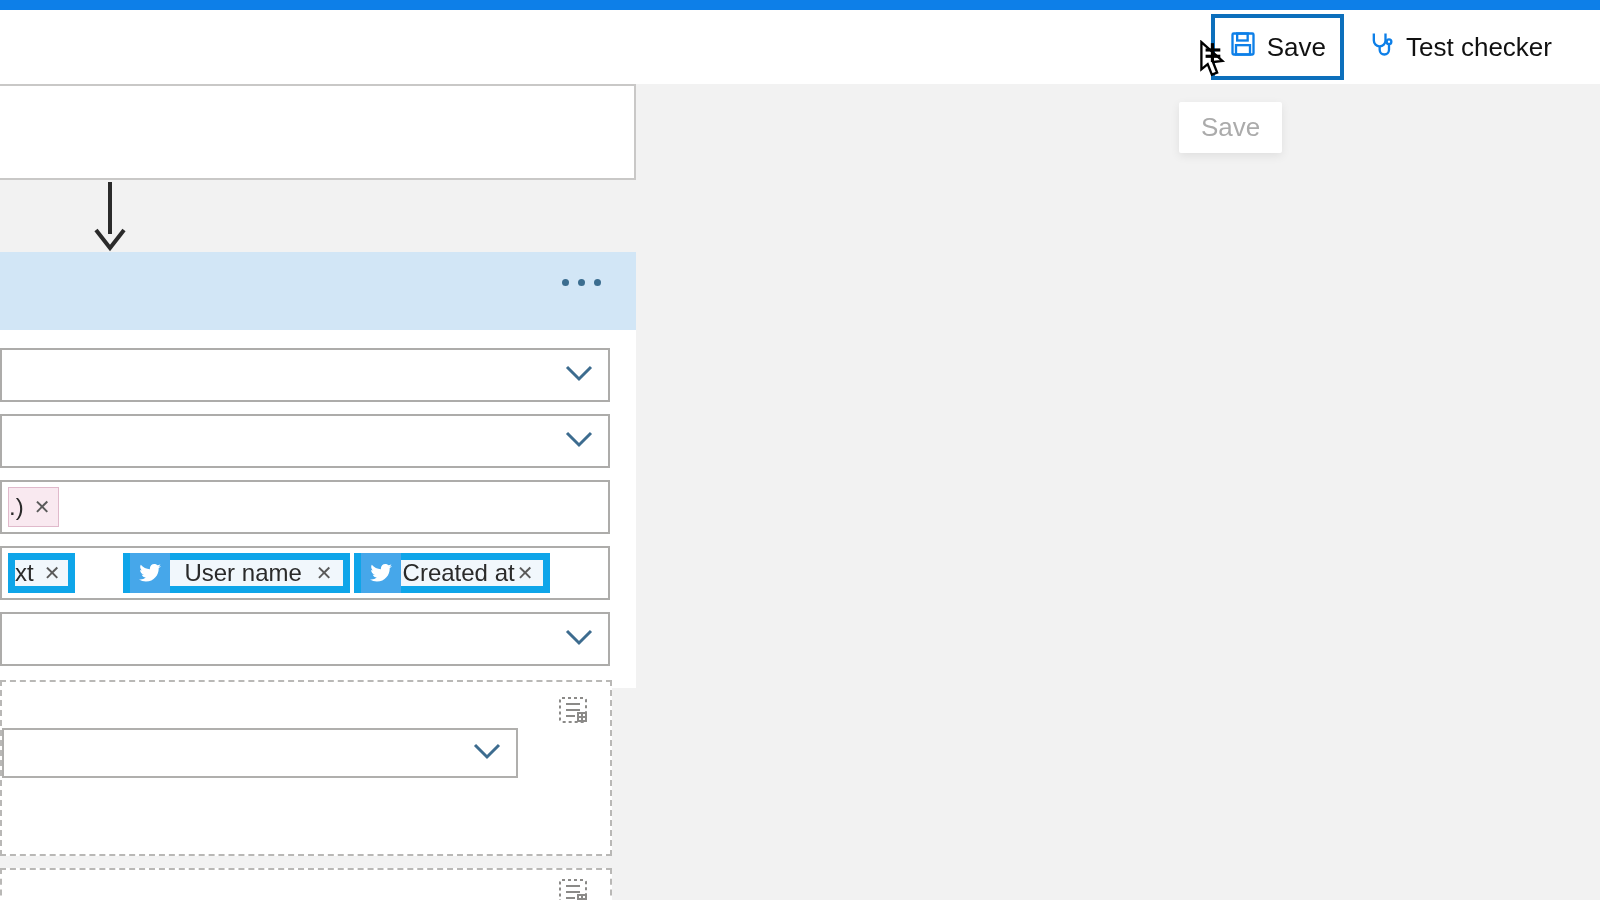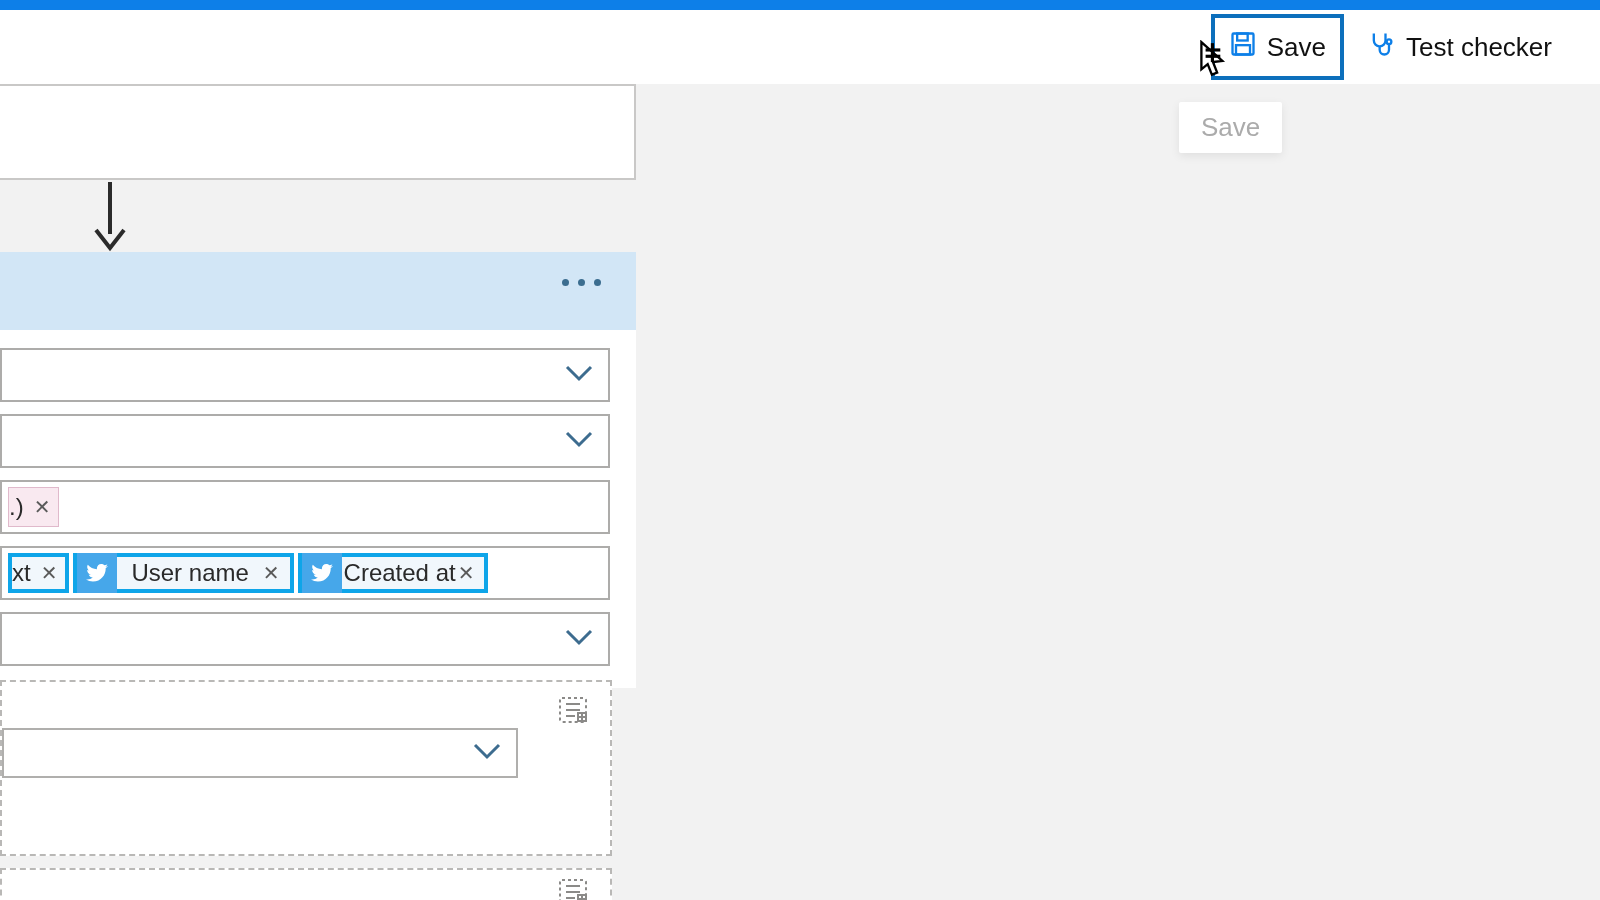--- a/index.html
+++ b/index.html
@@ -69,21 +69,21 @@
   .token-row {
     border: 2px solid #adacaa; min-height: 54px; margin-bottom: 12px;
     display: flex; align-items: center; gap: 4px; padding: 4px 6px; background: #fff;
     flex-wrap: wrap;
   }
   .token {
     display: inline-flex; align-items: center; gap: 10px;
     background: #f9e9f0; border: 1px solid #e0b9cb;
     padding: 0 8px 0 6px; height: 40px; font-size: 23px; color: #333;
   }
-  .token.twitter { background: #f1f7fc; border: 4px solid #0ea5e9; }
+  .token.twitter { background: #f1f7fc; border: 7px solid #0ea5e9; }
   .token-x { color: #5a5a5a; font-size: 20px; cursor: pointer; }
   .tw-icon { width: 40px; height: 40px; background: #46a7ea; display: inline-flex; align-items: center; justify-content: center; }
   .tw-icon svg { fill: #fff; }
   .token.cut { padding-left: 0; }
 
   .dashed-box {
     border: 2px dashed #b9b8b6; position: absolute; left: 0;
     width: 612px; padding: 16px 18px 34px 0; background: #fff;
   }
   .dashed-box.first { top: 596px; height: 176px; }
@@ -184,21 +184,21 @@
         <span class="text-frag">.)</span>
         <span class="token-x">✕</span>
       </span>
     </div>
 
     <div class="token-row">
       <span class="token twitter cut" style="padding-left:0;">
         <span class="text-frag">xt</span>
         <span class="token-x">✕</span>
       </span>
-      <span class="token twitter" style="padding:0 10px 0 0; gap:14px;">
+      <span class="token twitter" style="padding:0 10px 0 0; gap:14px;margin-left:44px;">
         <span class="tw-icon">
           <svg width="24" height="24" viewBox="0 0 24 24">
               <path d="M23 4.9c-.8.4-1.7.6-2.6.8.9-.6 1.6-1.5 2-2.5-.9.5-1.9.9-2.9 1.1C18.6 3.4 17.4 3 16.2 3c-2.4 0-4.3 2-4.3 4.3 0 .3 0 .7.1 1C8.3 8.1 5 6.4 2.8 3.8c-.4.6-.6 1.4-.6 2.2 0 1.5.8 2.8 1.9 3.6-.7 0-1.4-.2-1.9-.5v.1c0 2.1 1.5 3.9 3.5 4.3-.4.1-.8.2-1.2.2-.3 0-.6 0-.8-.1.6 1.7 2.2 3 4.1 3-.1.1-.1.1 0 0-1.5 1.2-3.4 1.9-5.4 1.9H1c2 1.3 4.4 2 6.9 2 8.3 0 12.8-6.9 12.8-12.8v-.6c.9-.6 1.7-1.4 2.3-2.2z"></path>
             </svg>
         </span>
         <span class="text-frag">User name</span>
         <span class="token-x">✕</span>
       </span>
       <span class="token twitter" style="padding:0 10px 0 0; gap:2px;">
         <span class="tw-icon">

